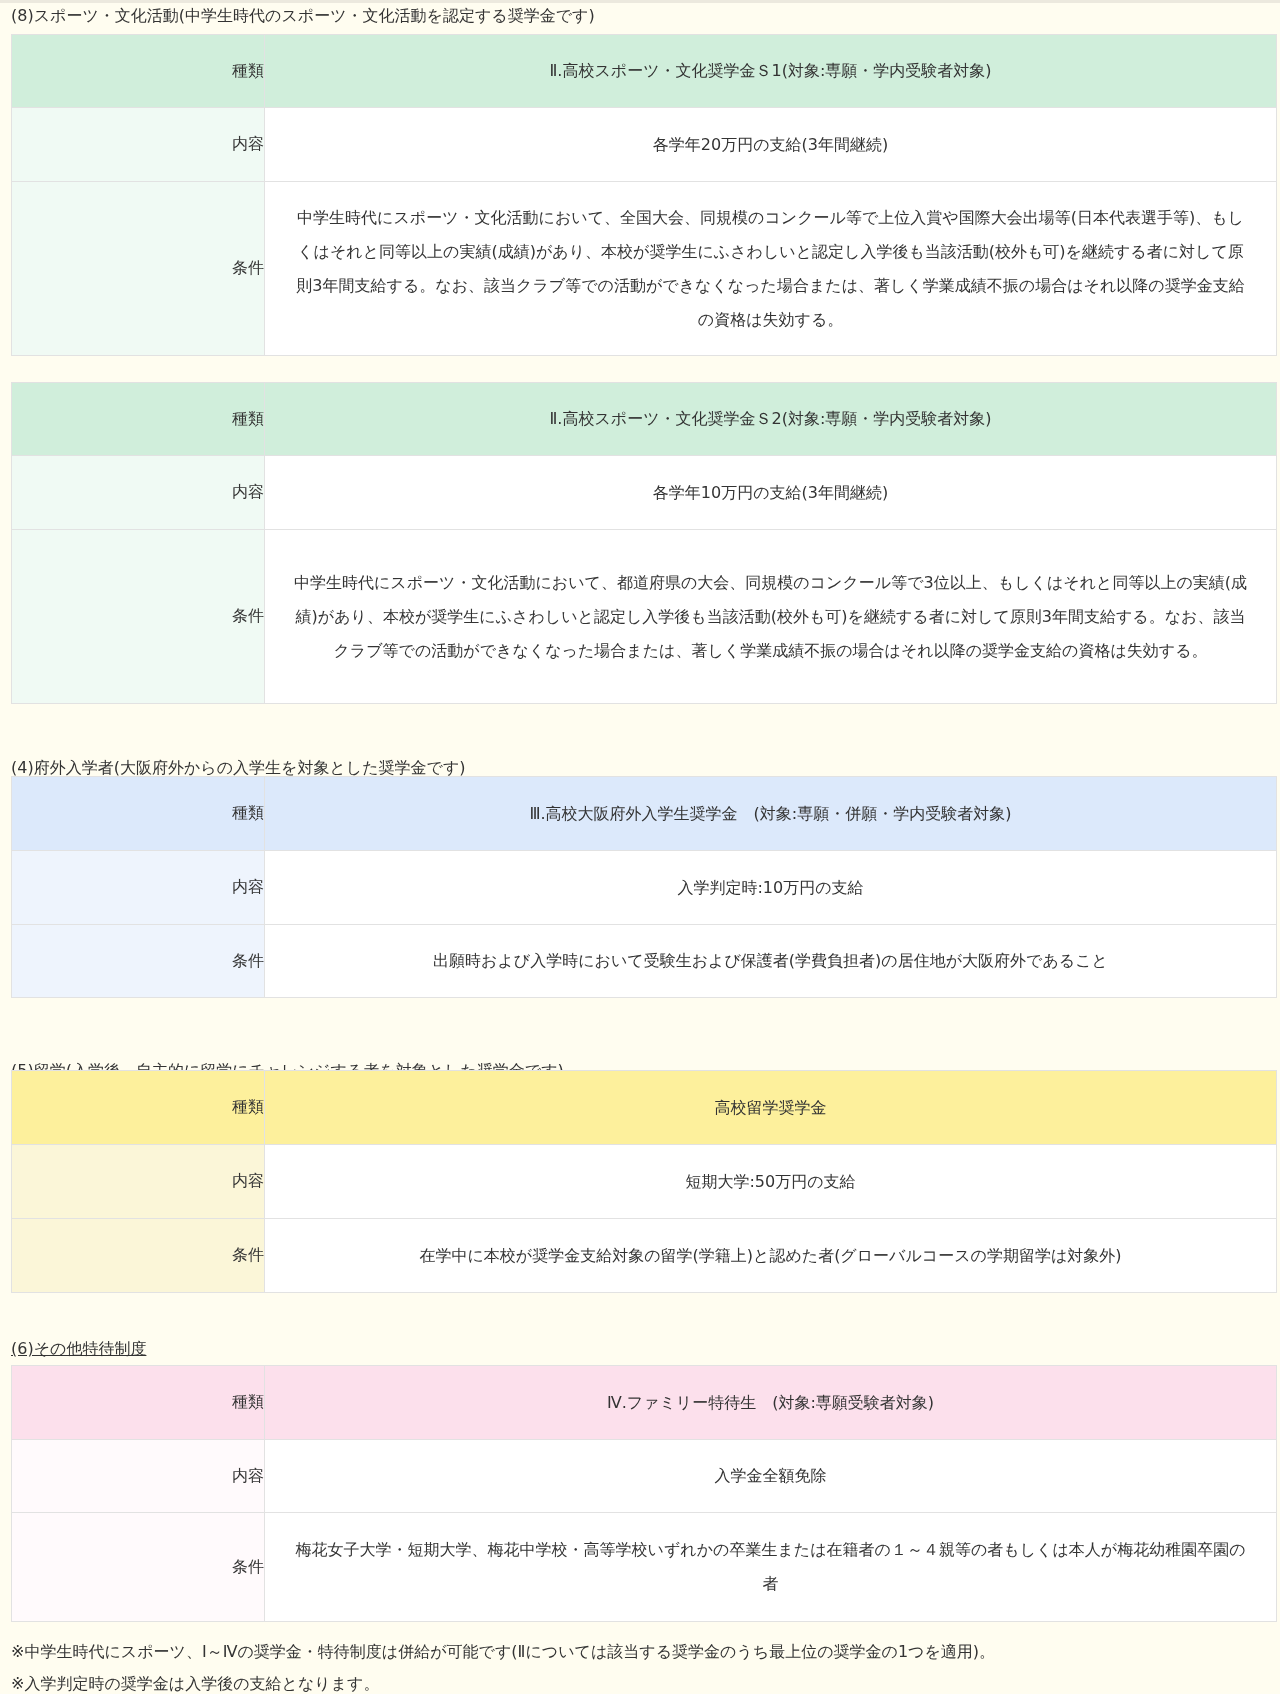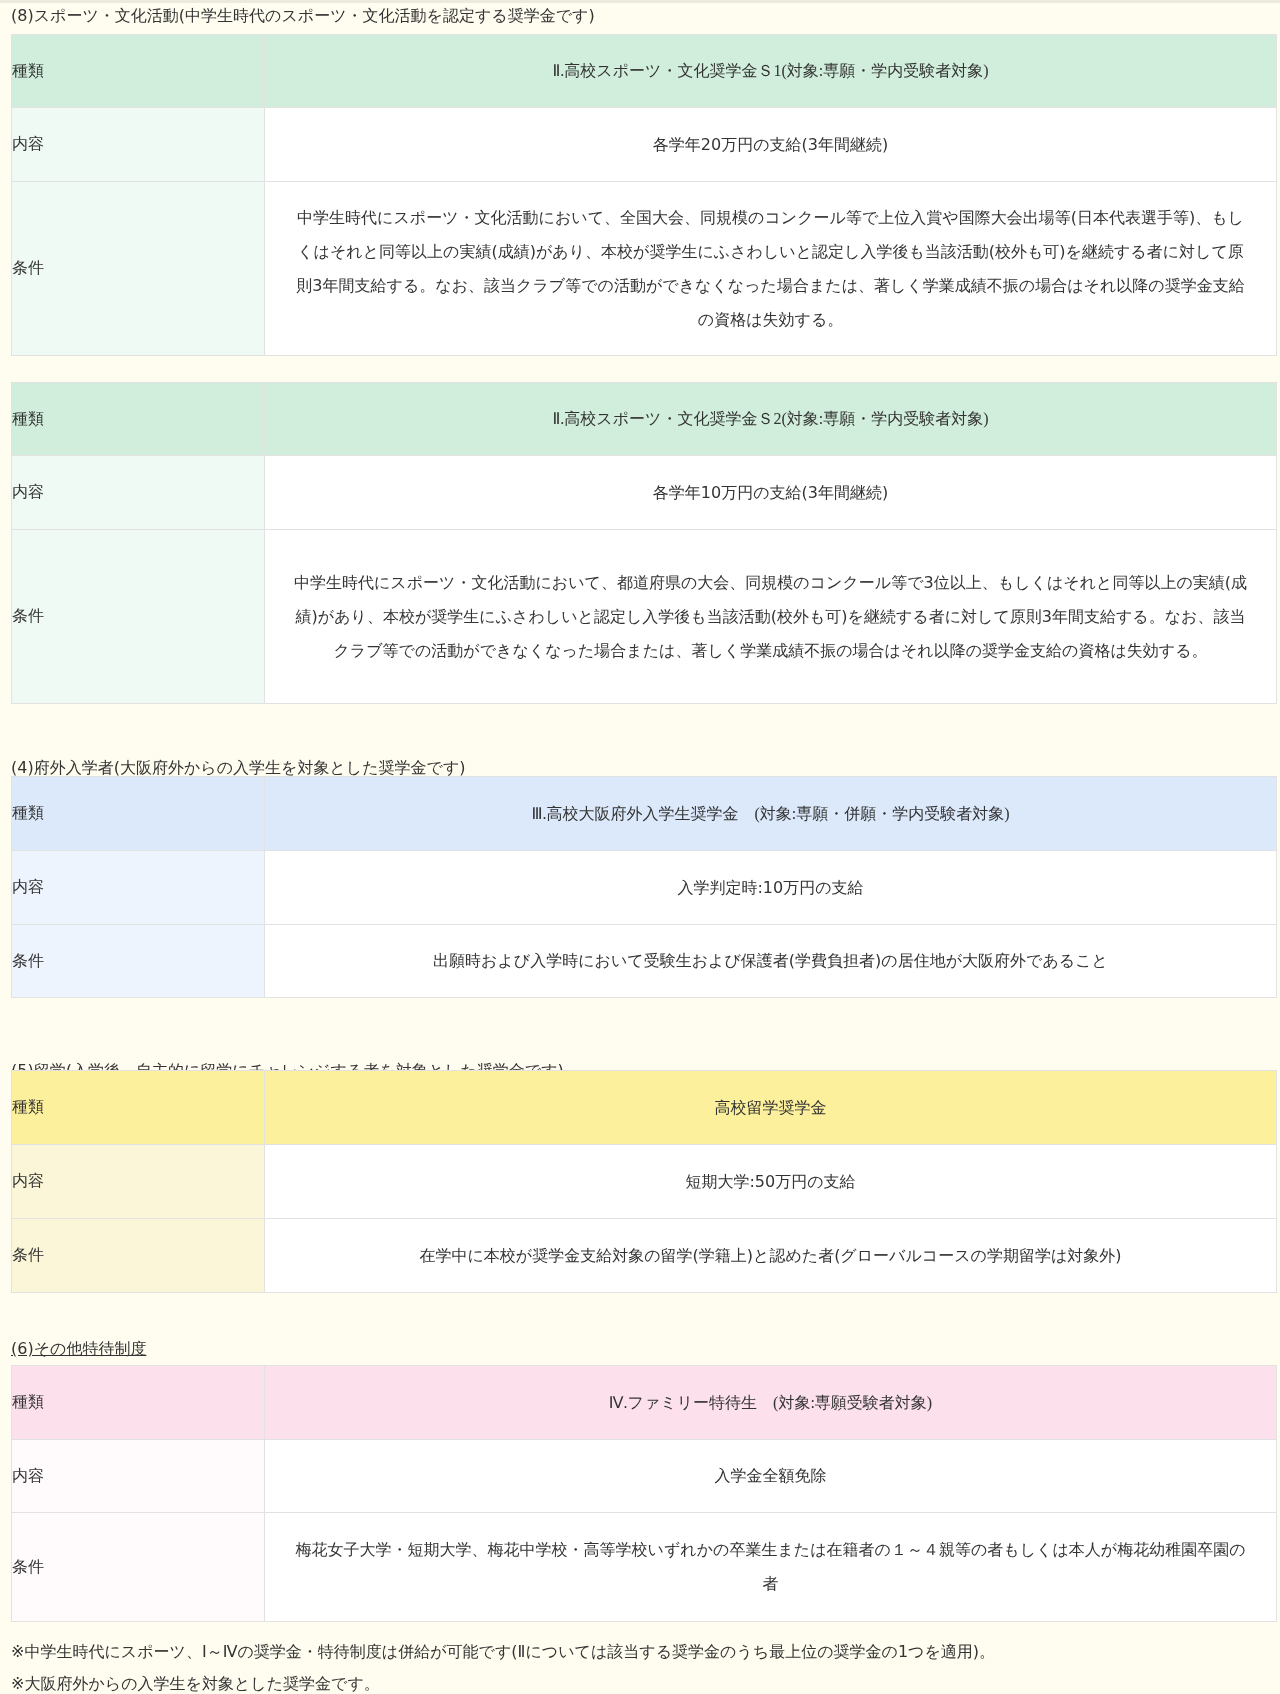--- a/index.html
+++ b/index.html
@@ -22,23 +22,23 @@
     position: absolute; left: 11px; width: 1266px;
     border-collapse: collapse; table-layout: fixed;
     background: #ffffff;
     font-size: 16px;
   }
   table.sch td {
     border: 1px solid #e2e2e2;
     vertical-align: middle;
     padding: 0;
   }
-  table.sch td.lbl { width: 252px; text-align: left; }
+  table.sch td.lbl { width: 252px; text-align: right; }
   table.sch td.val { padding: 0 28px 0 28px; text-align: center; line-height: 34px; }
-  table.sch tr.hdr td.val { text-align: center; font-family: Liberation Serif, serif; }
+  table.sch tr.hdr td.val { text-align: center; }
   .note { position: absolute; left: 11px; font-size: 16px; line-height: 20px; white-space: nowrap; }
 
   
   .green tr.hdr td { background: #d0eedb; }
   .green td.lbl { background: #f0faf4; }
   .blue tr.hdr td { background: #dce9fb; }
   .blue td.lbl { background: #eef4fd; }
   .yellow tr.hdr td { background: #fdf09c; }
   .yellow td.lbl { background: #fbf6d8; }
   .pink tr.hdr td { background: #fce0ec; }
@@ -136,13 +136,13 @@
     <td class="val">入学金全額免除</td>
   </tr>
   <tr style="height:109px;">
     <td class="lbl">条件</td>
     <td class="val">梅花女子大学・短期大学、梅花中学校・高等学校いずれかの卒業生または在籍者の１～４親等の者もしくは本人が梅花幼稚園卒園の者</td>
   </tr>
 </tbody>
   </table>
 
 <div class="note" style="top:1642px;">※中学生時代にスポーツ、Ⅰ～Ⅳの奨学金・特待制度は併給が可能です(Ⅱについては該当する奨学金のうち最上位の奨学金の1つを適用)。</div>
-<div class="note" style="top:1674px;">※大阪府外からの入学生を対象とした奨学金です。</div>
+<div class="note" style="top:1674px;">※入学判定時の奨学金は入学後の支給となります。</div>
 
 </body></html>

